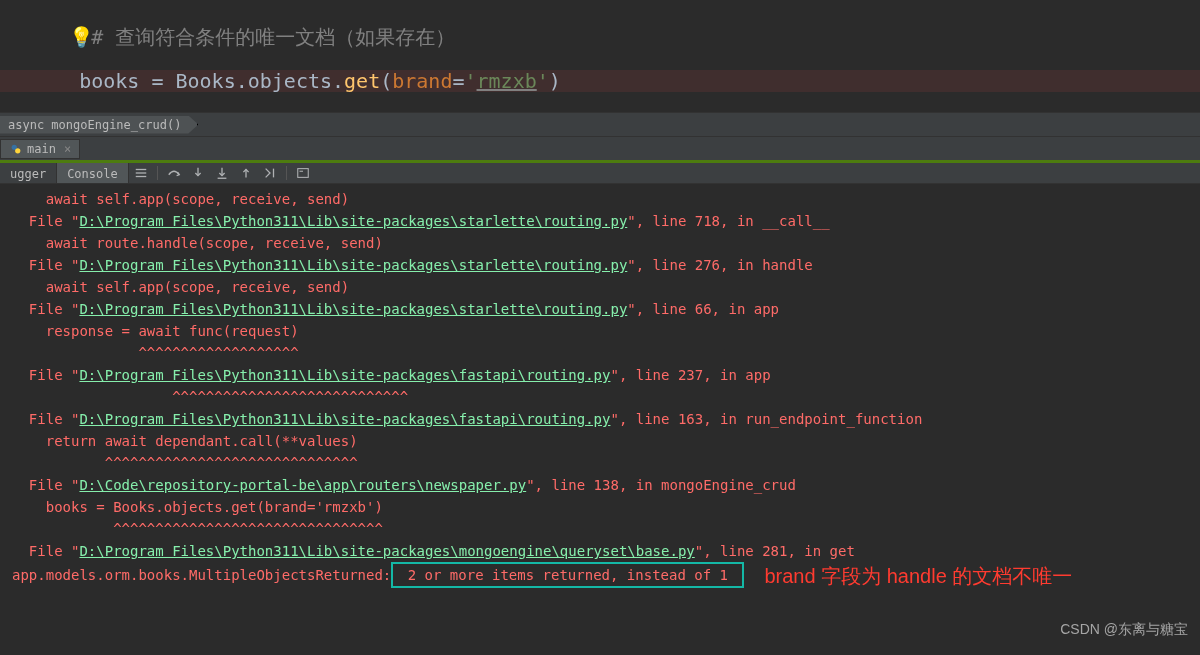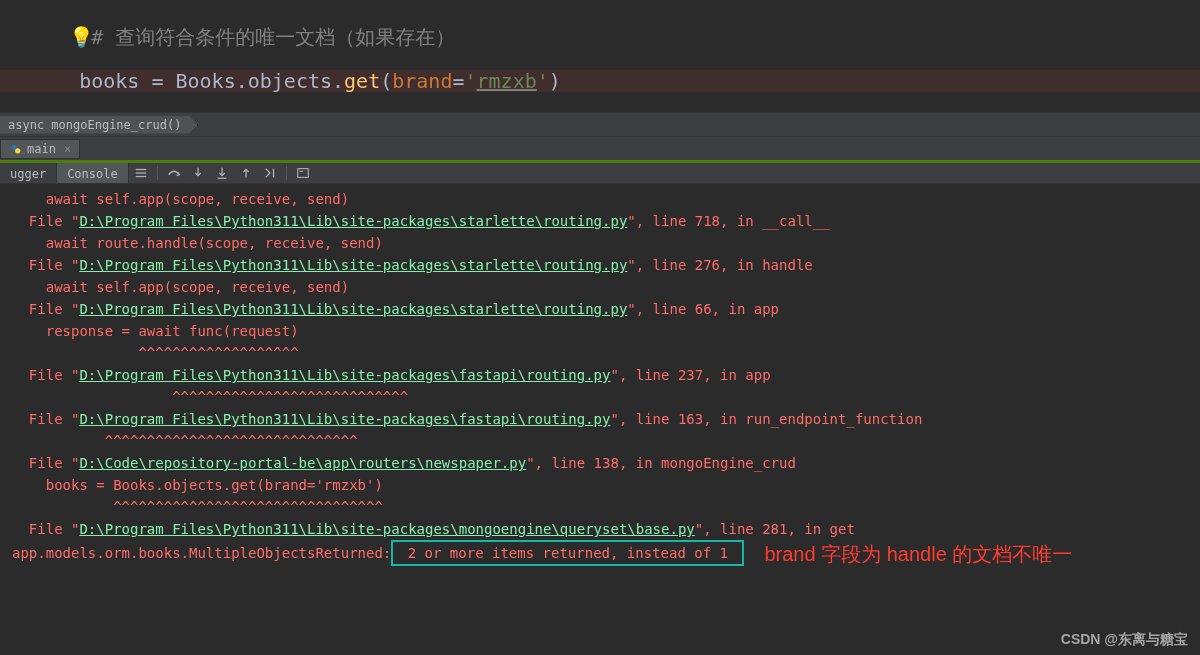--- a/index.html
+++ b/index.html
@@ -156,26 +156,25 @@
   font-size: 20px;
   font-family: "Microsoft YaHei", sans-serif;
   margin-left: 20px;
   vertical-align: middle;
 }
 
 
 .watermark {
   position: absolute;
   right: 12px;
-  bottom: 6px;
+  bottom: 16px;
   color: #bbbbbb;
   font-size: 14px;
   opacity: 0.85;
   font-family: "Microsoft YaHei", sans-serif;
-  font-weight: bold;
 }
 </style>
 </head>
 <body>
 
 <div class="editor">
   <div class="editor-line">
     <span class="bulb">💡</span><span class="comment"># 查询符合条件的唯一文档（如果存在）</span>
   </div>
   <div class="editor-line highlighted">   <span class="variable">books</span><span> = </span><span class="variable">Books.objects.</span><span class="method">get</span><span>(</span><span class="keyword-arg">brand</span><span>=</span><span class="string"><span>'</span><span class="underline">rmzxb</span><span>'</span></span><span>)</span></div>
@@ -257,20 +256,21 @@
     <div class="console-line">  File "<span class="link">D:\Program Files\Python311\Lib\site-packages\starlette\routing.py</span>", line 718, in __call__</div>
     <div class="console-line">    await route.handle(scope, receive, send)</div>
     <div class="console-line">  File "<span class="link">D:\Program Files\Python311\Lib\site-packages\starlette\routing.py</span>", line 276, in handle</div>
     <div class="console-line">    await self.app(scope, receive, send)</div>
     <div class="console-line">  File "<span class="link">D:\Program Files\Python311\Lib\site-packages\starlette\routing.py</span>", line 66, in app</div>
     <div class="console-line">    response = await func(request)</div>
     <div class="console-line">               ^^^^^^^^^^^^^^^^^^^</div>
     <div class="console-line">  File "<span class="link">D:\Program Files\Python311\Lib\site-packages\fastapi\routing.py</span>", line 237, in app</div>
     <div class="console-line">                   ^^^^^^^^^^^^^^^^^^^^^^^^^^^^</div>
     <div class="console-line">  File "<span class="link">D:\Program Files\Python311\Lib\site-packages\fastapi\routing.py</span>", line 163, in run_endpoint_function</div>
+    <div class="console-line">    return await dependant.call(**values)</div>
     <div class="console-line">           ^^^^^^^^^^^^^^^^^^^^^^^^^^^^^^</div>
     <div class="console-line">  File "<span class="link">D:\Code\repository-portal-be\app\routers\newspaper.py</span>", line 138, in mongoEngine_crud</div>
     <div class="console-line">    books = Books.objects.get(brand='rmzxb')</div>
     <div class="console-line">            ^^^^^^^^^^^^^^^^^^^^^^^^^^^^^^^^</div>
     <div class="console-line">  File "<span class="link">D:\Program Files\Python311\Lib\site-packages\mongoengine\queryset\base.py</span>", line 281, in get</div>
     <div class="console-line"><span>app.models.orm.books.MultipleObjectsReturned:</span><span class="red-box"> 2 or more items returned, instead of 1 </span><span class="annotation">brand 字段为 handle 的文档不唯一</span></div>
   </div>
 
 <div class="watermark">CSDN @东离与糖宝</div>
 

